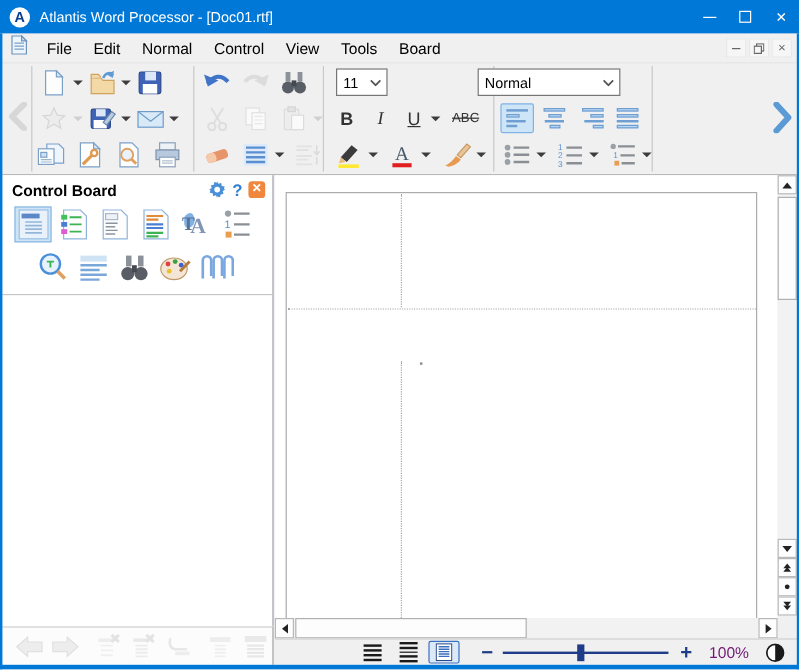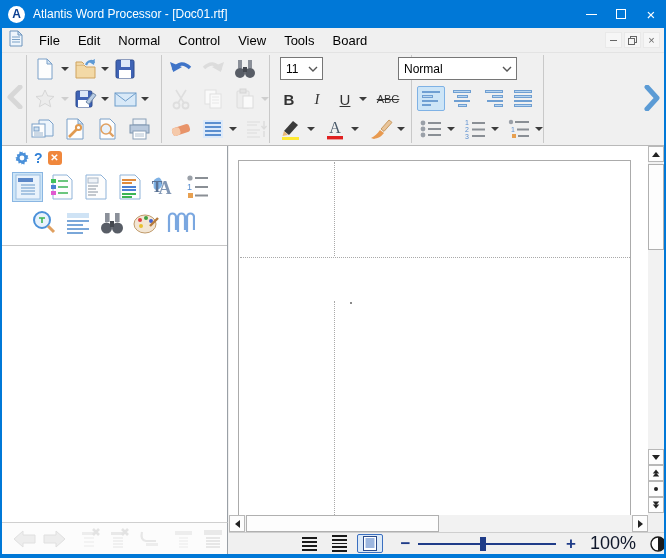--- a/index.html
+++ b/index.html
@@ -81,21 +81,21 @@
   .browse-dot { width:4px; height:4px; border-radius:50%; background:#222; }
 
   
   #statusbar { position:absolute; left:229px; top:532px; width:437px; height:22px; background:#f0f0f0; border-top:1px solid #cfcfcf; display:flex; align-items:center; }
   .view-btn { width:26px; height:19px; display:flex; flex-direction:column; align-items:center; justify-content:center; margin-right:4px; border-radius:2px; }
   .view-btn.sel { background:#dce9f7; border:1px solid #3a6fc0; }
   .vline { width:15px; height:2px; background:#1a1a1a; margin:1px 0; }
   #zoom-minus, #zoom-plus { color:#1f3c88; font-size:17px; font-weight:bold; line-height:16px; }
   #zoom-track { height:2px; background:#1f3c88; }
   #zoom-thumb { position:absolute; width:6px; height:14px; background:#1f3c88; top:-6px; }
-  #zoom-label { color:#0f172a; font-size:18px; }
+  #zoom-label { color:#701a75; font-size:13px; }
 
   
   .frame { position:absolute; background:#0078d7; }
 </style>
 </head>
 <body>
 
 <div id="window">
 
   <div id="titlebar">
@@ -433,20 +433,21 @@
             <rect x="5" y="16" width="4" height="4" fill="#e8a050"></rect>
             <path d="M11 18h11" stroke="#8a8f95" stroke-width="2"></path>
           </svg>
       </div>
       <span class="darr"></span>
     </div>
   </div>
 
   <div id="control-board">
     <div id="cb-header">
+      <span id="cb-title">Control Board</span>
       <span class="cb-hbtn">
         <svg width="14" height="14" viewBox="0 0 14 14">
             <path d="M7 0l1 2.2 2.4-.6.4 2.4 2.4.4-.6 2.4L14 7l-2.4 1.2.6 2.4-2.4.4-.4 2.4-2.4-.6L7 14l-1-2.2-2.4.6-.4-2.4-2.4-.4.6-2.4L0 7l2.4-1.2-.6-2.4 2.4-.4.4-2.4 2.4.6z" fill="#4a90d9"></path>
             <circle cx="7" cy="7" r="2.4" fill="#fff"></circle>
           </svg>
       </span>
       <span class="cb-hbtn" id="cb-help">?</span>
       <span class="cb-hbtn">
           <span id="cb-close">✕</span>
         </span>

